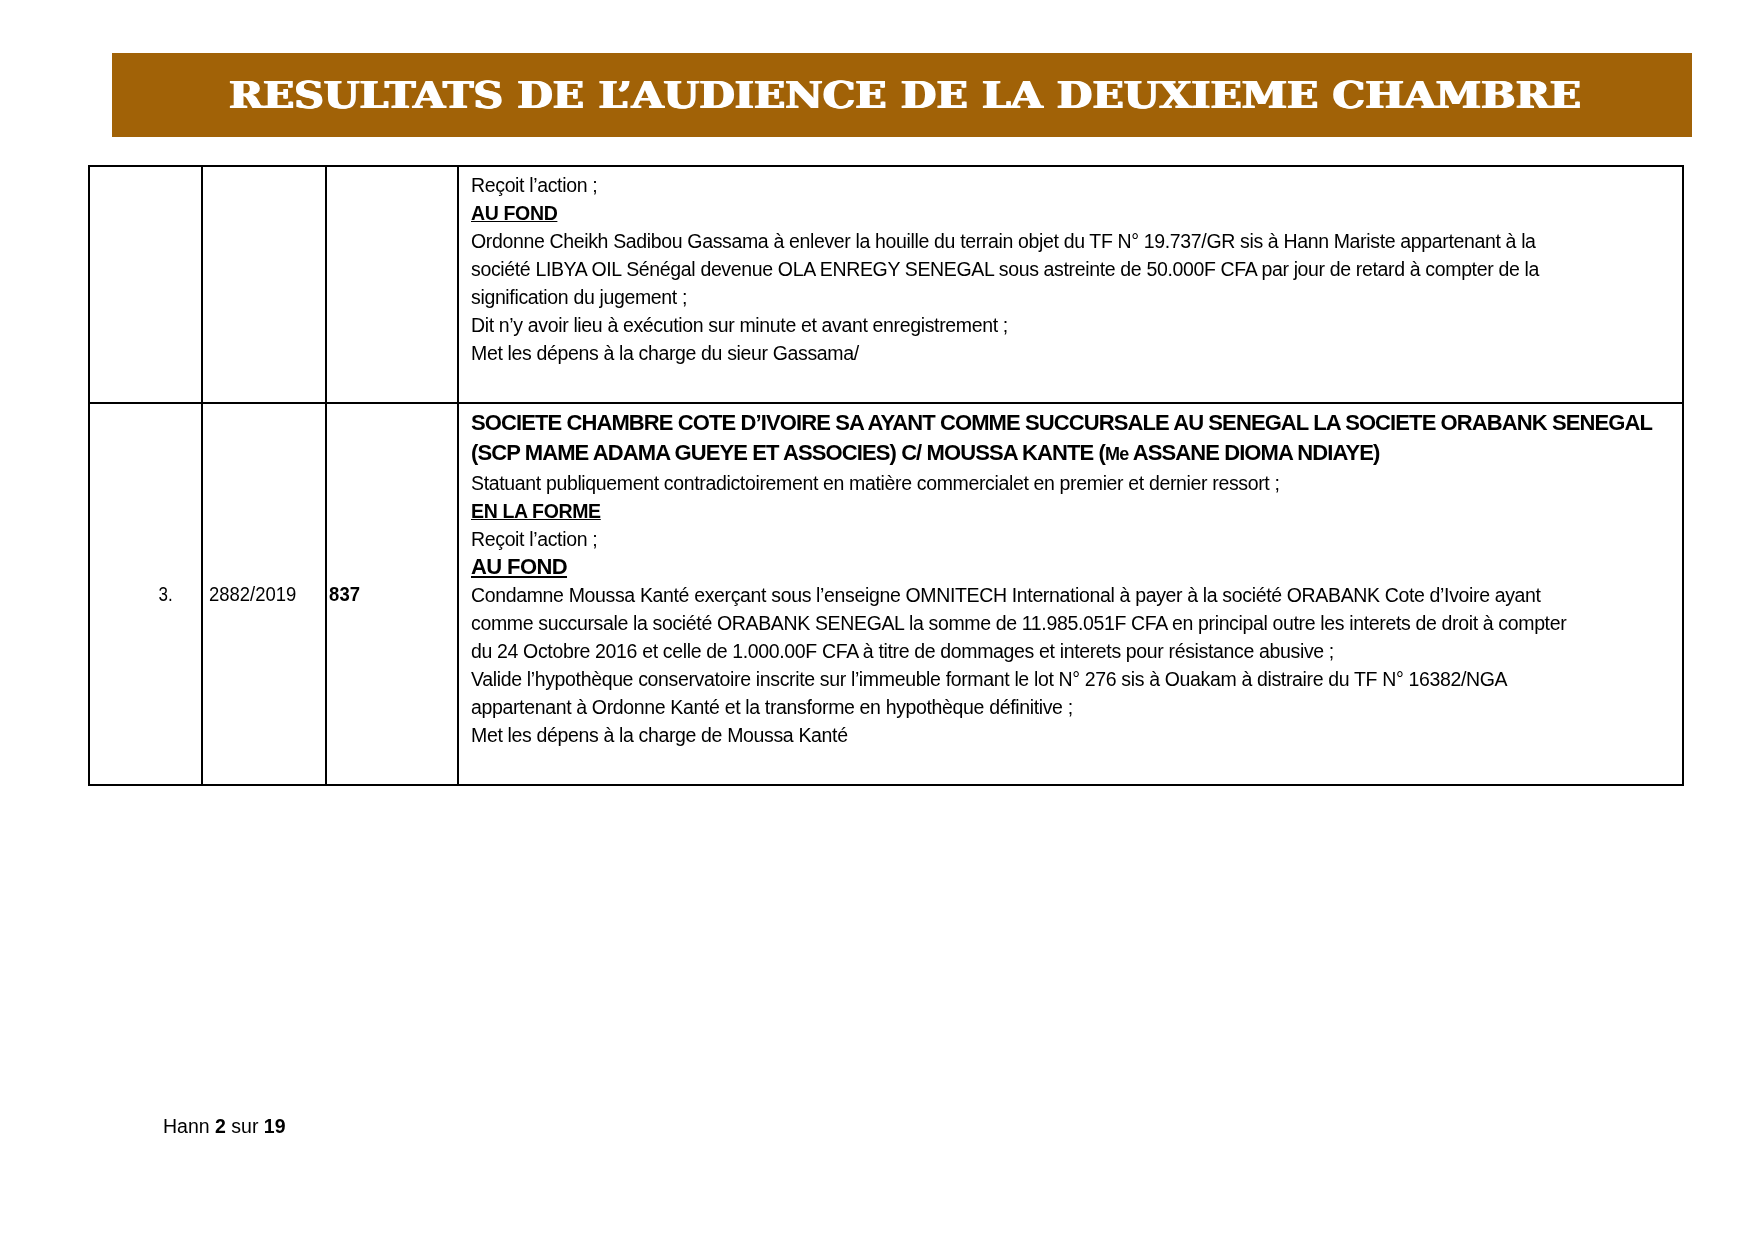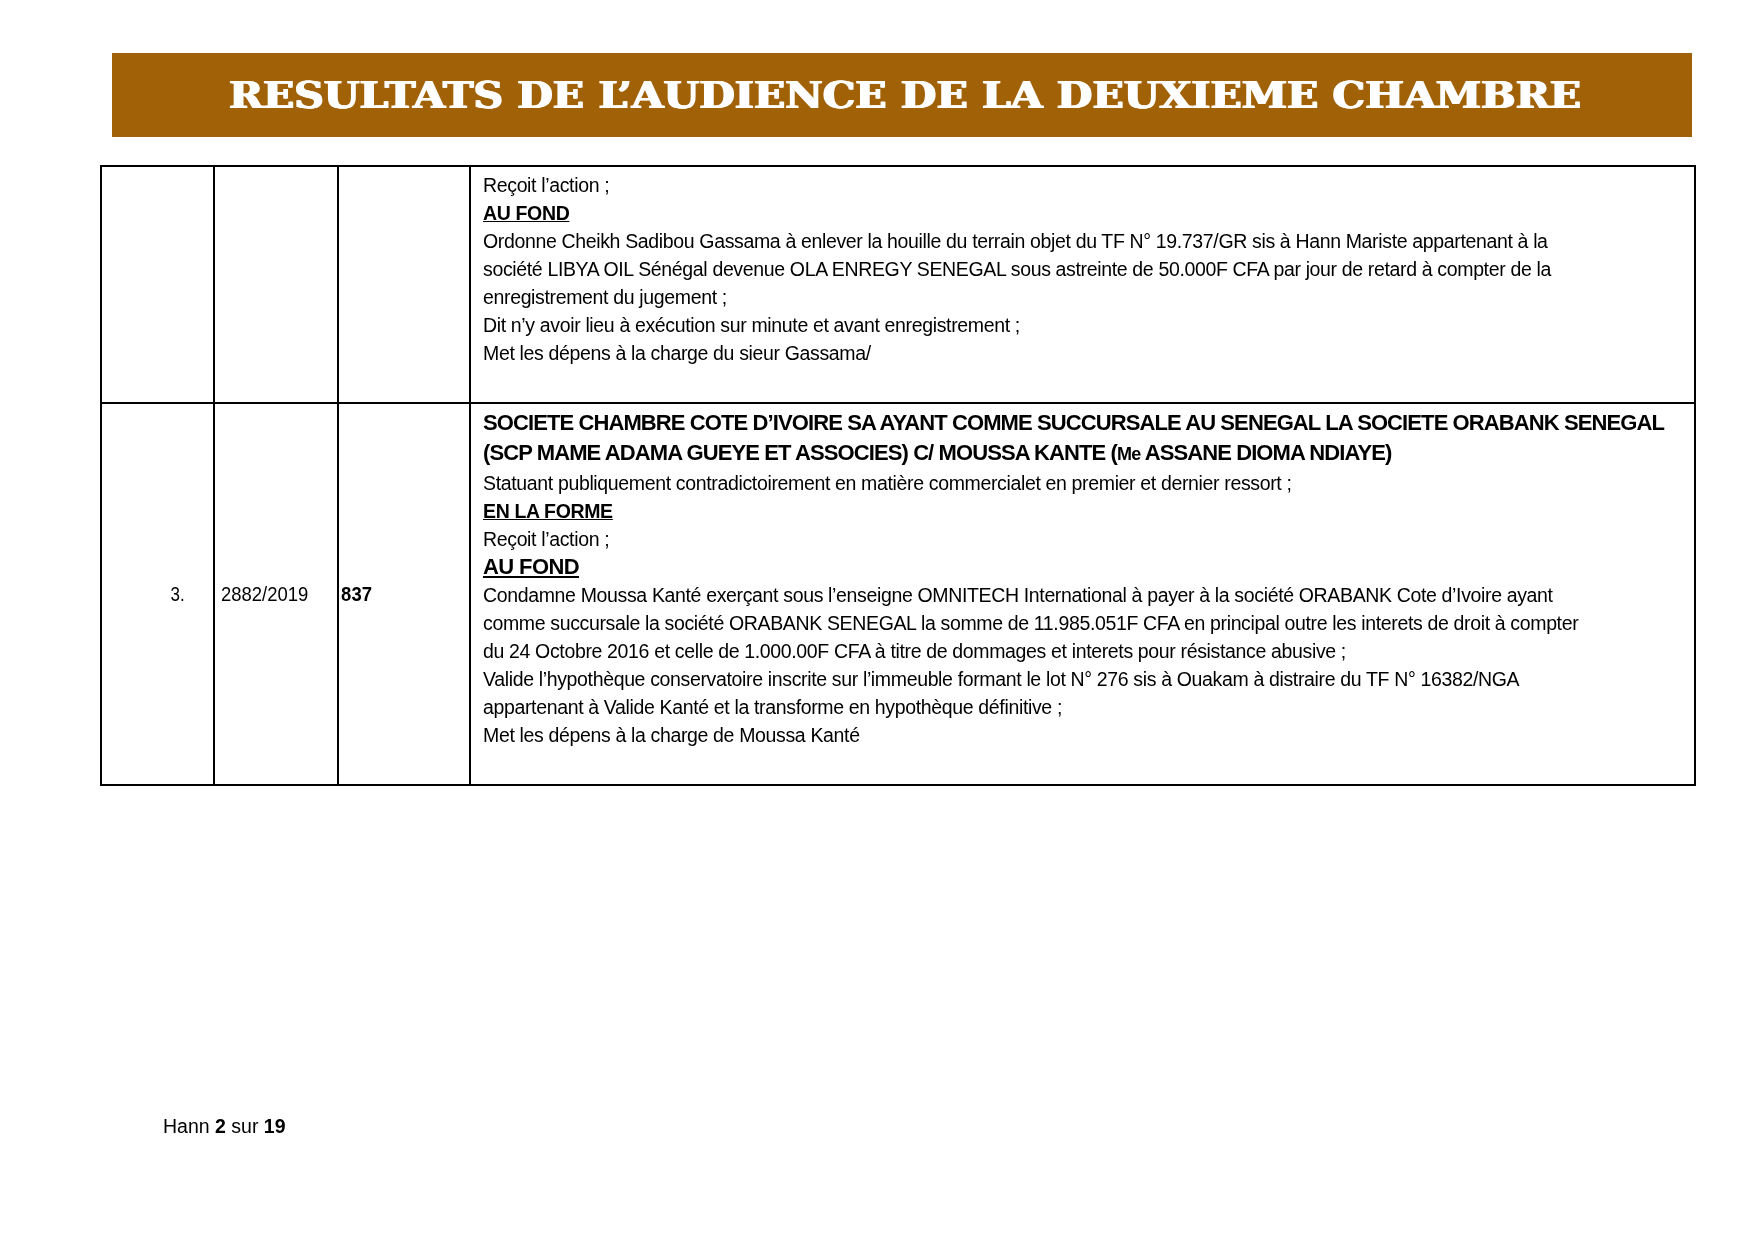--- a/index.html
+++ b/index.html
@@ -9,21 +9,21 @@
       background: #a16207; display: flex; align-items: center; justify-content: center;
     }
     .header-title {
       color: #fff; font-family: "DejaVu Serif", serif; font-weight: bold;
       font-size: 41px; letter-spacing: 0px; transform: scaleY(0.92);
       white-space: nowrap; padding-left: 6px;
       text-shadow: 1px 0 0 #fff, -1px 0 0 #fff;
     }
     table.results {
       position: absolute; left: 88px; top: 165px; width: 1596px;
-      border-collapse: collapse; table-layout: fixed; margin-left: 12px;
+      border-collapse: collapse; table-layout: fixed;
     }
     table.results td {
       border: 2px solid #000; vertical-align: middle; padding: 0;
     }
     col.c-num { width: 113px; }
     col.c-rg { width: 124px; }
     col.c-jug { width: 132px; }
     col.c-content { width: auto; }
     .row1 td { height: 221px; }
     .row2 td { height: 366px; }
@@ -59,41 +59,41 @@
   <tbody>
     <tr class="row1">
       <td class="cell-num"></td>
       <td class="cell-rg"></td>
       <td class="cell-jug"></td>
       <td class="content">
         <div class="line">Reçoit l’action ;</div>
         <div class="line u">AU FOND</div>
         <div class="line">Ordonne Cheikh Sadibou Gassama à enlever la houille  du terrain objet du TF N° 19.737/GR sis à Hann Mariste appartenant à la</div>
         <div class="line">société LIBYA OIL Sénégal devenue OLA ENREGY SENEGAL sous astreinte de 50.000F CFA par jour de retard  à  compter de la</div>
-        <div class="line">enregistrement du jugement ;</div>
+        <div class="line">signification du jugement ;</div>
         <div class="line">Dit n’y avoir lieu à exécution sur minute et avant enregistrement ;</div>
         <div class="line">Met les dépens à la charge  du sieur Gassama/</div>
       </td>
     </tr>
     <tr class="row2">
       <td class="cell-num"><span class="num-text">3.</span></td>
       <td class="cell-rg"><span class="rg-text">2882/2019</span></td>
       <td class="cell-jug"><span class="jug-text">837</span></td>
       <td class="content">
         <div class="parties">SOCIETE CHAMBRE COTE D’IVOIRE SA AYANT COMME SUCCURSALE AU SENEGAL LA SOCIETE ORABANK SENEGAL</div>
         <div class="parties"><span>(SCP MAME ADAMA GUEYE ET ASSOCIES) C/  MOUSSA KANTE (</span><span class="small">Me</span><span> ASSANE DIOMA NDIAYE)</span></div>
         <div class="line">Statuant publiquement  contradictoirement en matière commercialet  en premier et dernier  ressort ;</div>
         <div class="line u">EN LA FORME</div>
         <div class="line">Reçoit l’action ;</div>
         <div class="line u-big">AU FOND</div>
         <div class="line">Condamne Moussa  Kanté exerçant sous l’enseigne OMNITECH International à payer à la société ORABANK Cote d’Ivoire ayant</div>
         <div class="line">comme succursale la société ORABANK SENEGAL la somme de 11.985.051F CFA en principal outre les interets de droit à compter</div>
         <div class="line">du 24 Octobre 2016 et celle de 1.000.00F CFA à titre de dommages et interets pour résistance abusive ;</div>
         <div class="line">Valide l’hypothèque conservatoire inscrite sur l’immeuble formant le lot N° 276 sis à Ouakam à distraire du  TF N° 16382/NGA</div>
-        <div class="line">appartenant à Valide Kanté et la transforme en hypothèque définitive ;</div>
+        <div class="line">appartenant à Ordonne Kanté et la transforme en hypothèque définitive ;</div>
         <div class="line">Met les dépens à la charge de Moussa Kanté</div>
       </td>
     </tr>
   </tbody>
 </table>
 
 <div class="footer">
   <span>Hann</span>
   <b>2</b>
   <span>sur</span>

